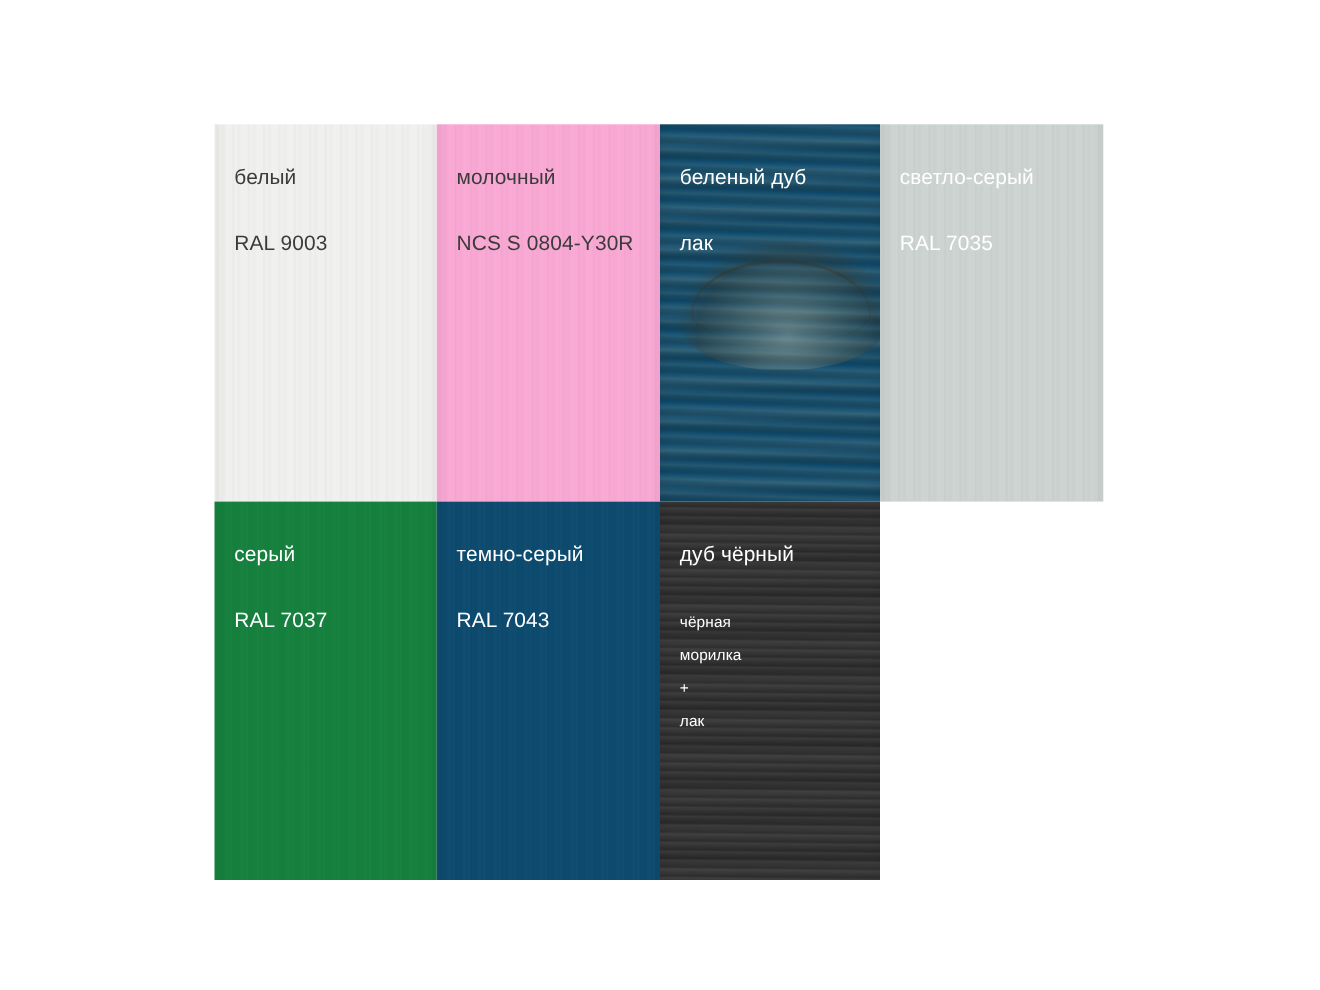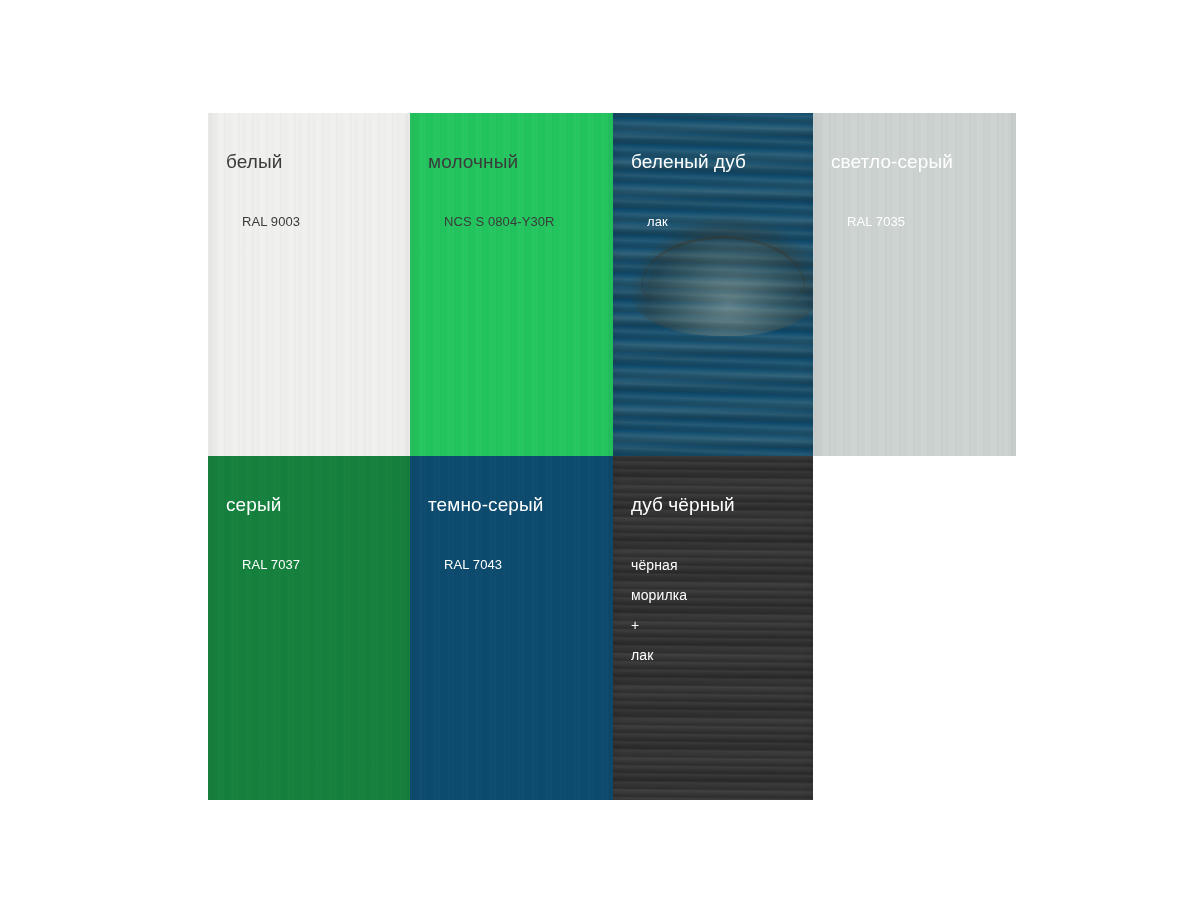--- a/index.html
+++ b/index.html
@@ -9,21 +9,21 @@
   }
   body {
     width: 1200px;
     height: 900px;
     font-family: "Liberation Sans", sans-serif;
     overflow: hidden;
   }
 
   #palette-board {
     position: absolute;
-    left: 208px;
+    left: 195px;
     top: 113px;
     width: 808px;
     height: 687px;
     display: grid;
     grid-template-columns: 202px 203px 200px 203px;
     grid-template-rows: 343px 344px;
   }
 
   .swatch {
     position: relative;
@@ -39,24 +39,24 @@
 
   .swatch-name {
     font-size: 19px;
     line-height: 22px;
     letter-spacing: 0.1px;
     margin: 0 0 34px 0;
     white-space: nowrap;
   }
 
   .swatch-code {
-    font-size: 13px;
+    font-size: 19px;
     line-height: 30px;
     letter-spacing: 0.1px;
-    margin: 16px;
+    margin: 0;
     white-space: nowrap;
   }
 
   .swatch-code-lines {
     font-size: 14px;
     line-height: 30px;
     letter-spacing: 0.1px;
     margin: 0;
   }
   .swatch-code-lines span { display: block; white-space: nowrap; }
@@ -182,21 +182,21 @@
 
   <div class="swatch text-dark" style="background:#f0f1ef">
     <div class="grain-v"></div>
     <div class="vignette-edge"></div>
     <div class="swatch-text-stack">
       <p class="swatch-name">белый</p>
       <p class="swatch-code">RAL 9003</p>
     </div>
   </div>
 
-  <div class="swatch text-dark" style="background:#22c55e">
+  <div class="swatch text-dark" style="background:#f9a8d4">
     <div class="grain-v"></div>
     <div class="vignette-edge"></div>
     <div class="swatch-text-stack">
       <p class="swatch-name">молочный</p>
       <p class="swatch-code">NCS S 0804-Y30R</p>
     </div>
   </div>
 
 
   <div class="swatch text-light" style="background:#0c4a6e">

